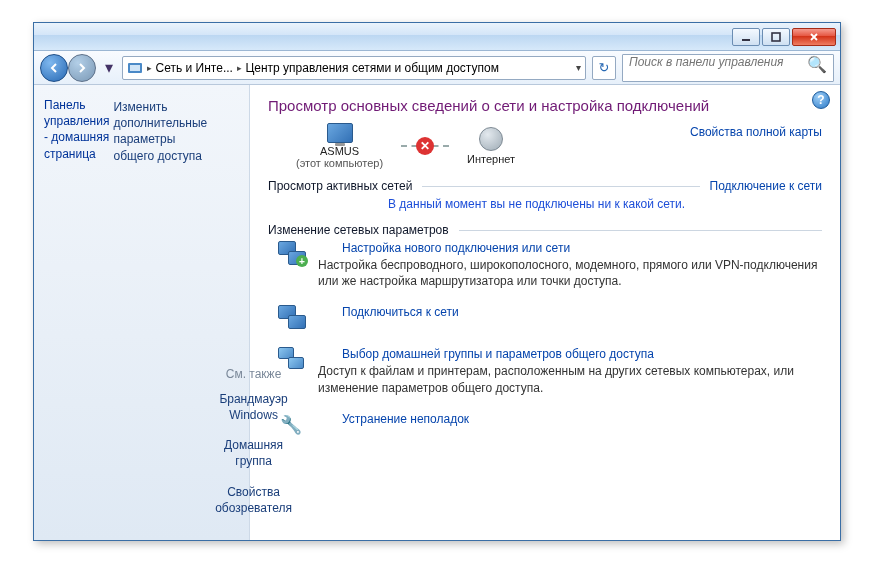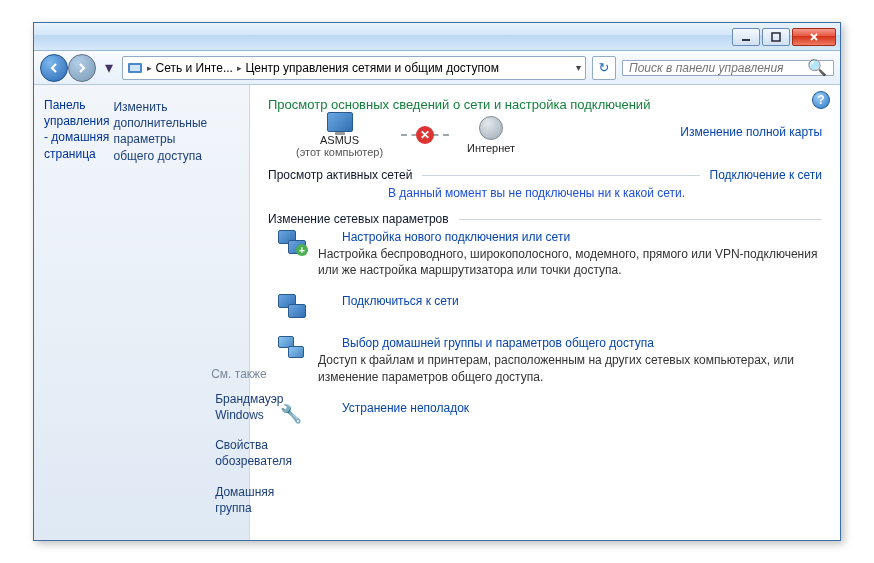--- a/index.html
+++ b/index.html
@@ -14,33 +14,33 @@
 .navbtn { width: 28px; height: 28px; border-radius: 50%; background: radial-gradient(circle at 35% 30%, #7fb8ef, #2768b3); border: 1px solid #1c4d87; display: flex; align-items: center; justify-content: center; cursor: pointer; }
 .navbtn.fwd { background: radial-gradient(circle at 35% 30%, #b3cfe8, #7a98b5); border-color: #5c7089; }
 .navbtn svg { width: 12px; height: 12px; fill: #fff; }
 .navdrop { width: 14px; height: 22px; display: flex; align-items: center; justify-content: center; color: #436; cursor: pointer; }
 .addrbar { flex: 1; height: 24px; border: 1px solid #94a9c2; background: #fff; display: flex; align-items: center; padding: 0 4px; font-size: 12px; gap: 4px; border-radius: 2px; }
 .addr-icon { width: 16px; height: 16px; display: flex; align-items: center; justify-content: center; }
 .crumb { color: #000; cursor: pointer; white-space: nowrap; text-align: right; }
 .crumb-sep { color: #444; font-size: 9px; }
 .addr-drop { margin-left: auto; color: #444; cursor: pointer; font-size: 10px; }
 .refresh { width: 24px; height: 24px; border: 1px solid #94a9c2; background: #fff; display: flex; align-items: center; justify-content: center; cursor: pointer; border-radius: 2px; color: #2768b3; font-size: 13px; }
-.searchbox { width: 212px; height: 16px; border: 1px solid #94a9c2; background: #fff; display: flex; align-items: center; padding: 0 6px; border-radius: 1px; }
+.searchbox { width: 212px; height: 28px; border: 1px solid #94a9c2; background: #fff; display: flex; align-items: flex-start; padding: 0 6px; border-radius: 1px; }
 .searchbox input { border: none; outline: none; width: 100%; font-size: 12px; font-style: italic; color: #777; }
 .searchbox .sicon { color: #2768b3; margin-left: 4px; }
 .content { flex: 1; display: flex; overflow: hidden; }
 .sidebar { width: 216px; background: linear-gradient(to bottom, #f2f6fb 0%, #ebf1f8 40%, #dfe9f4 100%); border-right: 1px solid #cdd9e7; padding: 12px 10px; display: flex; flex-direction: row; font-size: 12px; }
 .hometitle { color: #003399; font-size: 12px; line-height: 1.35; margin-bottom: 14px; }
 .sidelink { color: #1a3e7a; cursor: pointer; line-height: 1.35; margin-bottom: 10px; padding: 2px 4px; }
 .sidelink.highlighted { border: 3px solid #d33; border-radius: 14px; padding: 6px 10px; margin: 0 -6px 10px -6px; }
-.seealso { margin-top: auto; }
+.seealso { margin-top: auto; text-align: center; }
 .seealso-title { color: #7a8899; font-size: 12px; margin-bottom: 8px; }
 .main { flex: 1; padding: 12px 18px 8px 18px; overflow-y: auto; position: relative; font-size: 12px; color: #222; }
 .helpicon { position: absolute; top: 6px; right: 10px; width: 18px; height: 18px; border-radius: 50%; background: radial-gradient(circle at 35% 30%, #9fcff7, #2a79c7); color: #fff; display: flex; align-items: center; justify-content: center; font-size: 12px; font-weight: bold; cursor: pointer; border: 1px solid #1c5a9b; }
-.pagetitle { color: #15803d; font-size: 13px; margin-bottom: 0; }
+.pagetitle { color: #701a75; font-size: 15px; margin-bottom: 9px; }
 .netgraph { display: flex; align-items: center; gap: 18px; margin-left: 28px; margin-bottom: 8px; }
 .node { display: flex; flex-direction: column; align-items: center; font-size: 11px; }
 .node .lbl { margin-top: 2px; }
 .node .sub { color: #555; font-size: 11px; }
 .conn { position: relative; width: 48px; height: 2px; border-top: 2px dashed #9aa; display: flex; align-items: center; justify-content: center; }
 .conn .x { position: absolute; top: -10px; width: 18px; height: 18px; border-radius: 50%; background: #d33; color: #fff; display: flex; align-items: center; justify-content: center; font-weight: bold; font-size: 12px; }
 .maplink { position: absolute; right: 18px; top: 40px; color: #0645ad; cursor: pointer; }
 .section { margin-top: 10px; }
 .sec-hdr { display: flex; align-items: center; gap: 10px; margin-bottom: 4px; }
 .sec-title { color: #0f172a; white-space: nowrap; }
@@ -121,29 +121,29 @@
     </div>
   </div>
 
   <div class="content">
     <div class="sidebar">
       <div class="hometitle">Панель управления - домашняя страница</div>
       <div class="sidelink">Изменить дополнительные параметры общего доступа</div>
       <div class="seealso">
         <div class="seealso-title">См. также</div>
         <div class="sidelink">Брандмауэр Windows</div>
+        <div class="sidelink">Домашняя группа</div>
         <div class="sidelink">Свойства обозревателя</div>
-        <div class="sidelink">Домашняя группа</div>
       </div>
     </div>
 
     <div class="main scroll">
       <div class="helpicon">?</div>
       <div class="pagetitle">Просмотр основных сведений о сети и настройка подключений</div>
-      <div class="maplink">Изменение полной карты</div>
+      <div class="maplink">Свойства полной карты</div>
 
       <div class="netgraph">
         <div class="node">
           <div class="monitor"></div>
           <div class="lbl">ASMUS</div>
           <div class="sub">(этот компьютер)</div>
         </div>
         <div class="conn">
             <div class="x">✕</div>
           </div>

